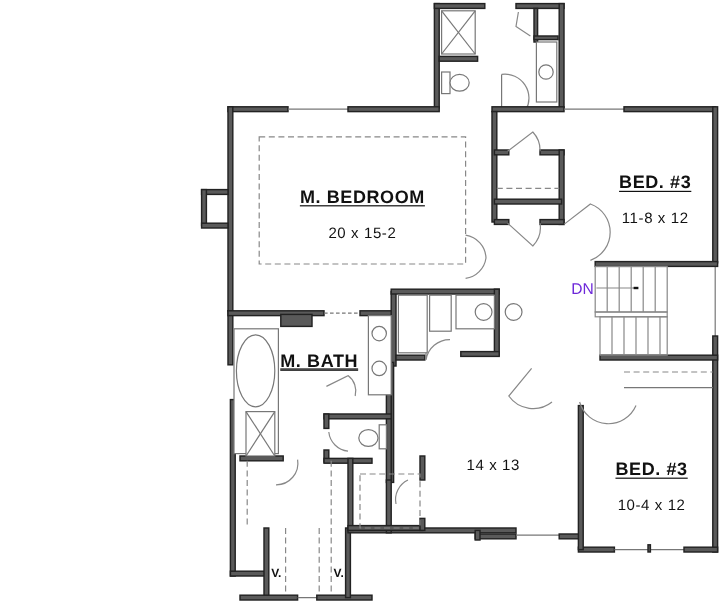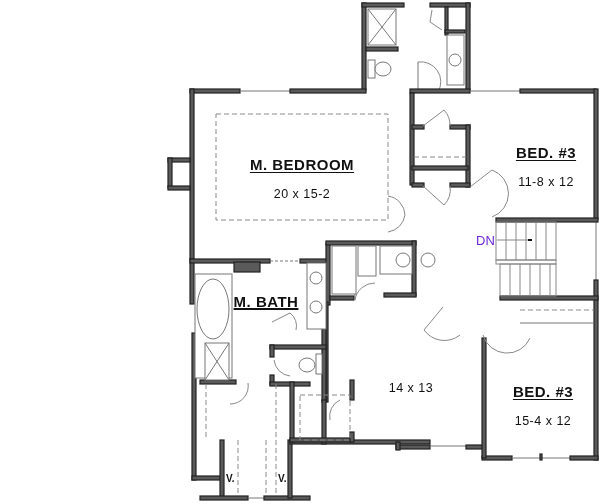--- a/index.html
+++ b/index.html
@@ -197,19 +197,19 @@
 <div class="label" style="left:226px; top:293px; width:80px;text-decoration:underline;">
   <span class="room-name">M. BATH</span>
 </div>
 
 <div class="label" style="left:366px; top:367px; width:90px;">
   <span class="room-dim">14 x 13</span>
 </div>
 
 <div class="label" style="left:498px; top:383px; width:90px;">
   <span class="room-name">BED. #3</span>
-  <span class="room-dim">15-4 x 12</span>
+  <span class="room-dim">10-4 x 12</span>
 </div>
 
 <div class="dn" style="left:476px; top:233px;">DN</div>
 
 <div class="v" style="left:226px; top:473px;">V.</div>
 <div class="v" style="left:278px; top:473px;">V.</div>
 
 </body></html>

